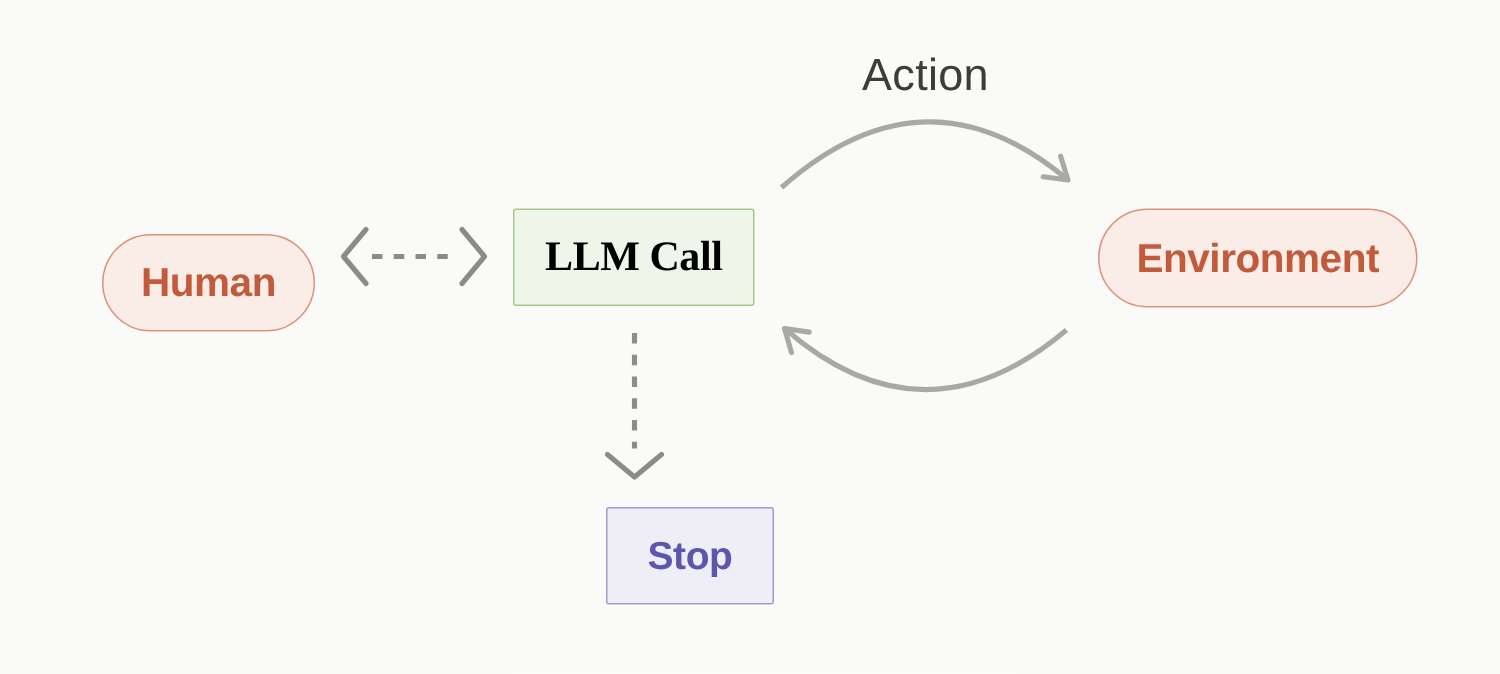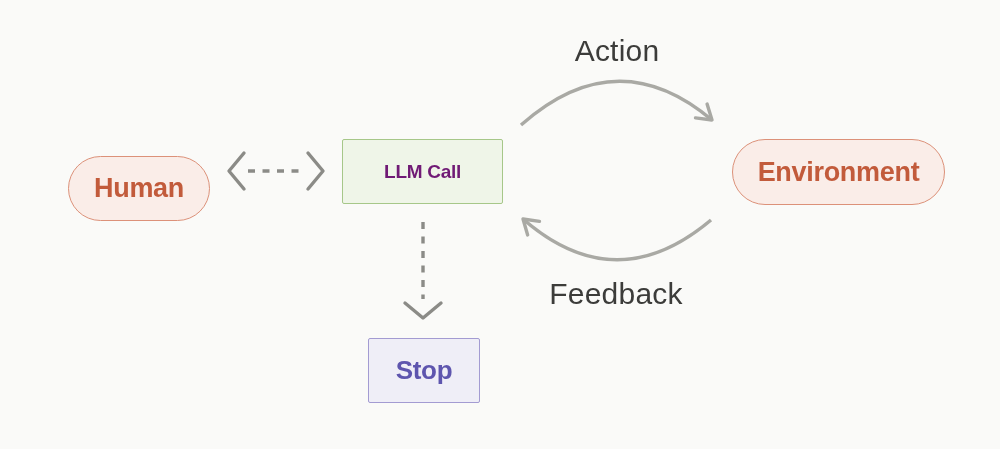--- a/index.html
+++ b/index.html
@@ -23,29 +23,31 @@
     background:#FAEDE8;
     border:1.5px solid #DC9179;
     border-radius:34px;
     color:#C25B3B;
     font-size:27px;
   }
   .rect-green {
     background:#EFF5E8;
     border:1.5px solid #A6C789;
     border-radius:2px;
-    color:#701a75;
-    font-size:19px;
+    color:#000000;
+    font-size:28px;
+    font-family:Liberation Serif, serif;
   }
   .rect-purple {
     background:#EFEEF7;
     border:1.5px solid #A39BD2;
     border-radius:2px;
     color:#5E55AE;
     font-size:26px;
+    margin-left:36px;
   }
   #node-human       { left:68px;  top:140px; width:142px; height:65px;margin-top:16px; }
   #node-llm-call    { left:342px; top:139px; width:161px; height:65px; }
   #node-environment { left:732px; top:139px; width:213px; height:66px;align-items:center; }
   #node-stop        { left:368px; top:338px; width:112px; height:65px; }
   .edge-label {
     position:absolute;
     color:#3C3C3A;
     font-size:30px;
     font-weight:500;
@@ -96,15 +98,14 @@
   <div id="node-environment" class="node pill">
     <span>Environment</span>
   </div>
 
   <div id="node-stop" class="node rect-purple">
     <span>Stop</span>
   </div>
 
   <div id="label-action" class="edge-label">Action</div>
 
-  <div id="label-feedback" class="edge-label">Feedback</div>
 
 </div>
 
 </body></html>

